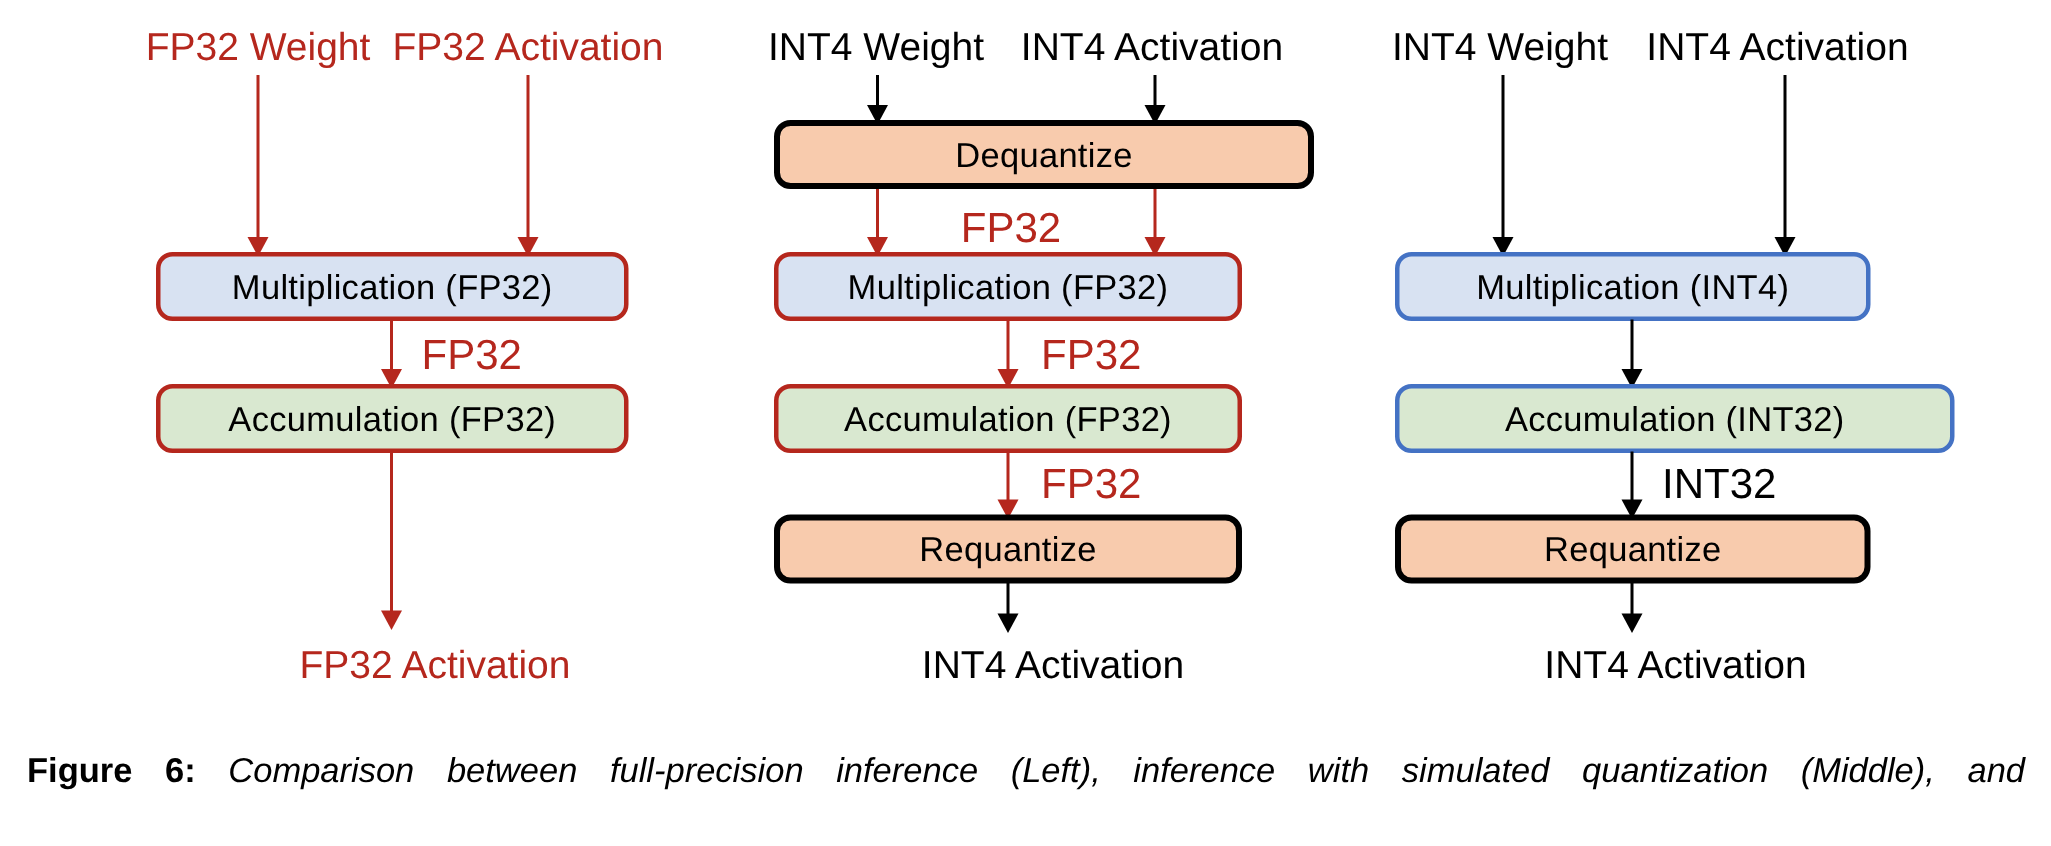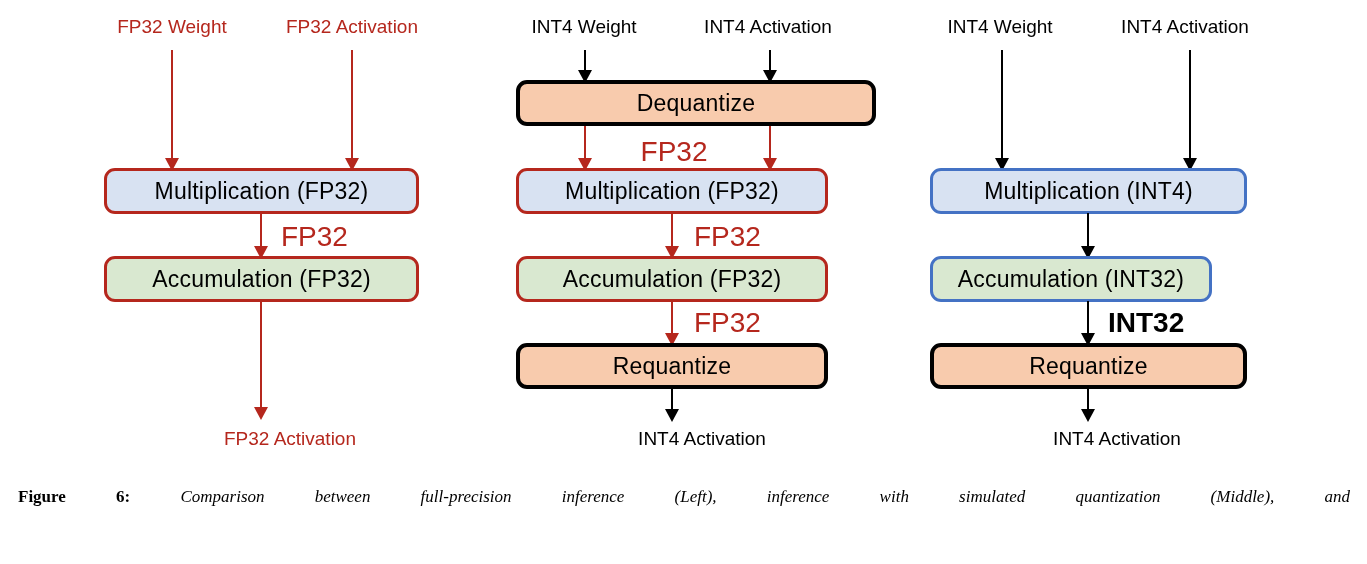--- a/index.html
+++ b/index.html
@@ -61,35 +61,35 @@
     border-top: 13px solid;
   }
   .a-red { color: var(--red); }
   .a-black { color: #000; }
   .a-black::before { width: 2px; left: -1px; }
 
   
   .lbl {
     position: absolute;
     white-space: nowrap;
-    font-size: 19px;
+    font-size: 26px;
     color: #000;
   }
   .lbl.red { color: var(--red); }
   .lbl.center { transform: translateX(-50%); }
   .edge-lbl { font-size: 28px; }
 
   
   .caption {
     position: absolute;
     left: 18px;
-    top: 479px;
+    top: 496px;
     width: 1332px;
-    font-family: Liberation Serif, serif;
-    font-size: 17px;
+    font-family: Liberation Sans, sans-serif;
+    font-size: 23px;
     line-height: 35px;
     color: #000;
   }
   .cap-line1 { text-align: justify; text-align-last: justify; }
   .cap-label { font-weight: bold; font-style: normal; }
   .cap-text { font-style: italic; }
 </style>
 </head>
 <body>
 
@@ -163,26 +163,26 @@
     <div class="arrow a-black" style="left:1002px; top:50px; height:121px;"></div>
     <div class="arrow a-black" style="left:1190px; top:50px; height:121px;"></div>
 
     <div class="box f-blue b-blue" style="left:930px; top:168px; width:317px;">
       <span>Multiplication (INT4)</span>
     </div>
 
     <div class="arrow a-black" style="left:1088px; top:213px; height:46px;"></div>
     <div class="lbl edge-lbl" style="left:1110px; top:221px;margin-top:39px;">INT4</div>
 
-    <div class="box f-green b-blue" style="left:930px; top:256px; width:282px;">
+    <div class="box f-green b-blue" style="left:930px; top:256px; width:373px;">
       <span>Accumulation (INT32)</span>
     </div>
 
     <div class="arrow a-black" style="left:1088px; top:301px; height:45px;"></div>
-    <div class="lbl edge-lbl" style="left:1108px; top:307px;font-weight:bold;">INT32</div>
+    <div class="lbl edge-lbl" style="left:1108px; top:307px;">INT32</div>
 
     <div class="box f-orange b-black" style="left:930px; top:343px; width:317px;">
       <span>Requantize</span>
     </div>
 
     <div class="arrow a-black" style="left:1088px; top:388px; height:34px;"></div>
 
     <div class="lbl center" style="left:1117px; top:428px;">INT4 Activation</div>
   </div>
 

